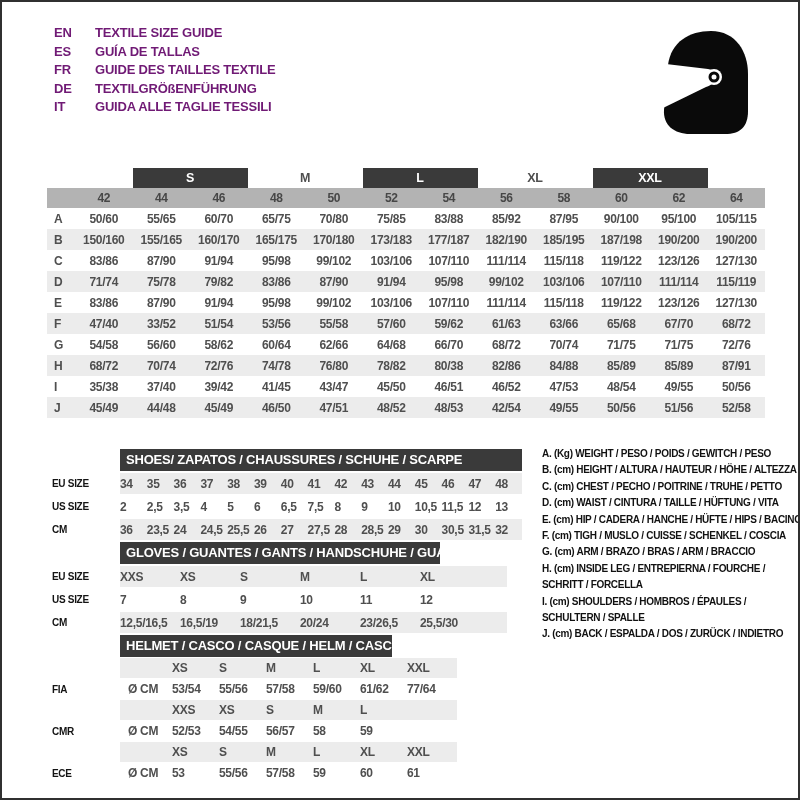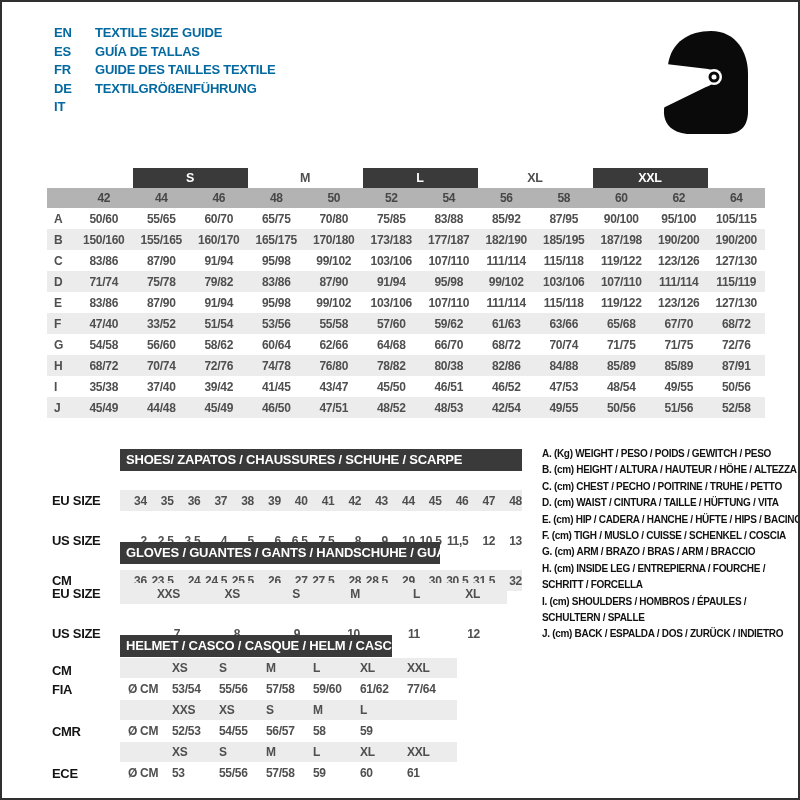--- a/index.html
+++ b/index.html
@@ -2,50 +2,50 @@
 <html><head>
 <meta charset="utf-8">
 <style>
   *{margin:0;padding:0;box-sizing:border-box}
   html,body{background:#fff}
   body{width:800px;height:800px;font-family:"Liberation Sans",sans-serif;position:relative;overflow:hidden}
   #page{position:absolute;left:0;top:0;width:800px;height:800px;border:2px solid #303030;background:#fff;overflow:hidden}
 
   
   #languages{position:absolute;left:52px;top:24px;display:grid;grid-template-columns:28px auto;column-gap:13px;row-gap:4px;
-    font-size:13px;font-weight:700;color:#0369a1;letter-spacing:-0.2px;line-height:14.5px}
+    font-size:13px;font-weight:700;color:#701a75;letter-spacing:-0.2px;line-height:14.5px}
 
   
   #helmet-icon{position:absolute;left:655px;top:26px;width:95px;height:112px}
 
   
   #textile{position:absolute;left:45px;top:166px;width:718px;letter-spacing:-0.3px;font-weight:700}
   .trow{display:grid;grid-template-columns:28px repeat(12,1fr);align-items:center;height:21px;
     font-size:12px;color:#4f4f4f;text-align:center}
   #textile-group-row{height:20px;font-size:12.5px}
   .gbox{background:#3a3a3a;color:#fff;height:20px;line-height:20px;text-align:center}
   .glabel{color:#4f4f4f;text-align:center;line-height:20px}
   #textile-band-row{background:#b3b3b3;height:20px;color:#474747}
   .trow.stripe{background:#ececec}
   .cell.letter{text-align:left;padding-left:7px}
 
   
-  .subblock{position:absolute;display:grid;grid-template-columns:68px auto;row-gap:19px;align-items:center;
+  .subblock{position:absolute;display:grid;grid-template-columns:68px auto;row-gap:2px;align-items:center;
     letter-spacing:-0.3px}
   #shoes-block{left:50px;top:447px}
   #gloves-block{left:50px;top:540px}
   #helmet-block{left:50px;top:633px;row-gap:1px}
   .bar{background:#3a3a3a;color:#fff;font-size:13px;font-weight:700;height:22px;line-height:22px;
     padding-left:6px;letter-spacing:-0.2px;white-space:nowrap;overflow:hidden}
   #shoes-block .bar{width:402px}
   #gloves-block .bar{width:320px}
   #helmet-block .bar{width:272px}
-  .sublabel{font-size:13px;font-weight:700;color:#141414;white-space:nowrap}
+  .sublabel{font-size:10px;font-weight:700;color:#141414;white-space:nowrap}
   .spacer{height:1px}
-  .srow{display:grid;align-items:center;height:21px;font-size:12px;font-weight:700;color:#4f4f4f;text-align:right}
+  .srow{display:grid;align-items:center;height:21px;font-size:12px;font-weight:700;color:#4f4f4f;text-align:left}
   #shoes-block .srow{width:402px;grid-template-columns:repeat(15,1fr)}
   #gloves-block .srow{width:387px;grid-template-columns:repeat(6,60px)}
   #helmet-block .srow{width:337px;grid-template-columns:52px repeat(6,47px);height:20px;text-align:left}
   .srow.gray{background:#ececec}
   #helmet-block .hcell.unit{padding-left:8px}
 
   
   #legend{position:absolute;left:540px;top:444px;width:262px;font-size:10px;font-weight:700;color:#111;
     letter-spacing:-0.3px}
   .legend-line{line-height:16.4px;white-space:nowrap}
@@ -58,20 +58,21 @@
   <div id="languages">
       <div class="lang-code">EN</div>
       <div class="lang-label">TEXTILE SIZE GUIDE</div>
       <div class="lang-code">ES</div>
       <div class="lang-label">GUÍA DE TALLAS</div>
       <div class="lang-code">FR</div>
       <div class="lang-label">GUIDE DES TAILLES TEXTILE</div>
       <div class="lang-code">DE</div>
       <div class="lang-label">TEXTILGRÖßENFÜHRUNG</div>
       <div class="lang-code">IT</div>
+      <div class="lang-label">GUIDA ALLE TAGLIE TESSILI</div>
     </div>
 
   <svg id="helmet-icon" viewBox="0 0 95 112" xmlns="http://www.w3.org/2000/svg">
     <path d="M54 3 C79 3 91 24 91 46 L91 83 C91 99 83 106 68 106 L33 106 C17 106 6 97 7 82 L11 37 C14 14 32 3 54 3 Z" fill="#0a0a0a"></path>
     <path d="M9 36 L51 41 C57 42 59 45 59 49 C59 53 55 57 49 59 L6 80 C5 65 6 49 9 36 Z" fill="#ffffff"></path>
     <circle cx="57" cy="49" r="8" fill="#ffffff"></circle>
     <circle cx="57" cy="49" r="5.5" fill="#0a0a0a"></circle>
     <circle cx="57" cy="49" r="2.5" fill="#ffffff"></circle>
   </svg>
 
@@ -326,20 +327,28 @@
       <div class="sublabel">US SIZE</div>
       <div class="srow">
         <div class="cell">7</div>
         <div class="cell">8</div>
         <div class="cell">9</div>
         <div class="cell">10</div>
         <div class="cell">11</div>
         <div class="cell">12</div>
       </div>
       <div class="sublabel">CM</div>
+      <div class="srow gray">
+        <div class="cell">12,5/16,5</div>
+        <div class="cell">16,5/19</div>
+        <div class="cell">18/21,5</div>
+        <div class="cell">20/24</div>
+        <div class="cell">23/26,5</div>
+        <div class="cell">25,5/30</div>
+      </div>
     </div>
 
   <div id="helmet-block" class="subblock">
     <div class="spacer"></div>
     <div class="bar">HELMET / CASCO / CASQUE / HELM / CASCO</div>
   <div class="spacer"></div>
       <div class="srow gray">
         <div class="hcell unit"></div>
         <div class="hcell">XS</div>
         <div class="hcell">S</div>

